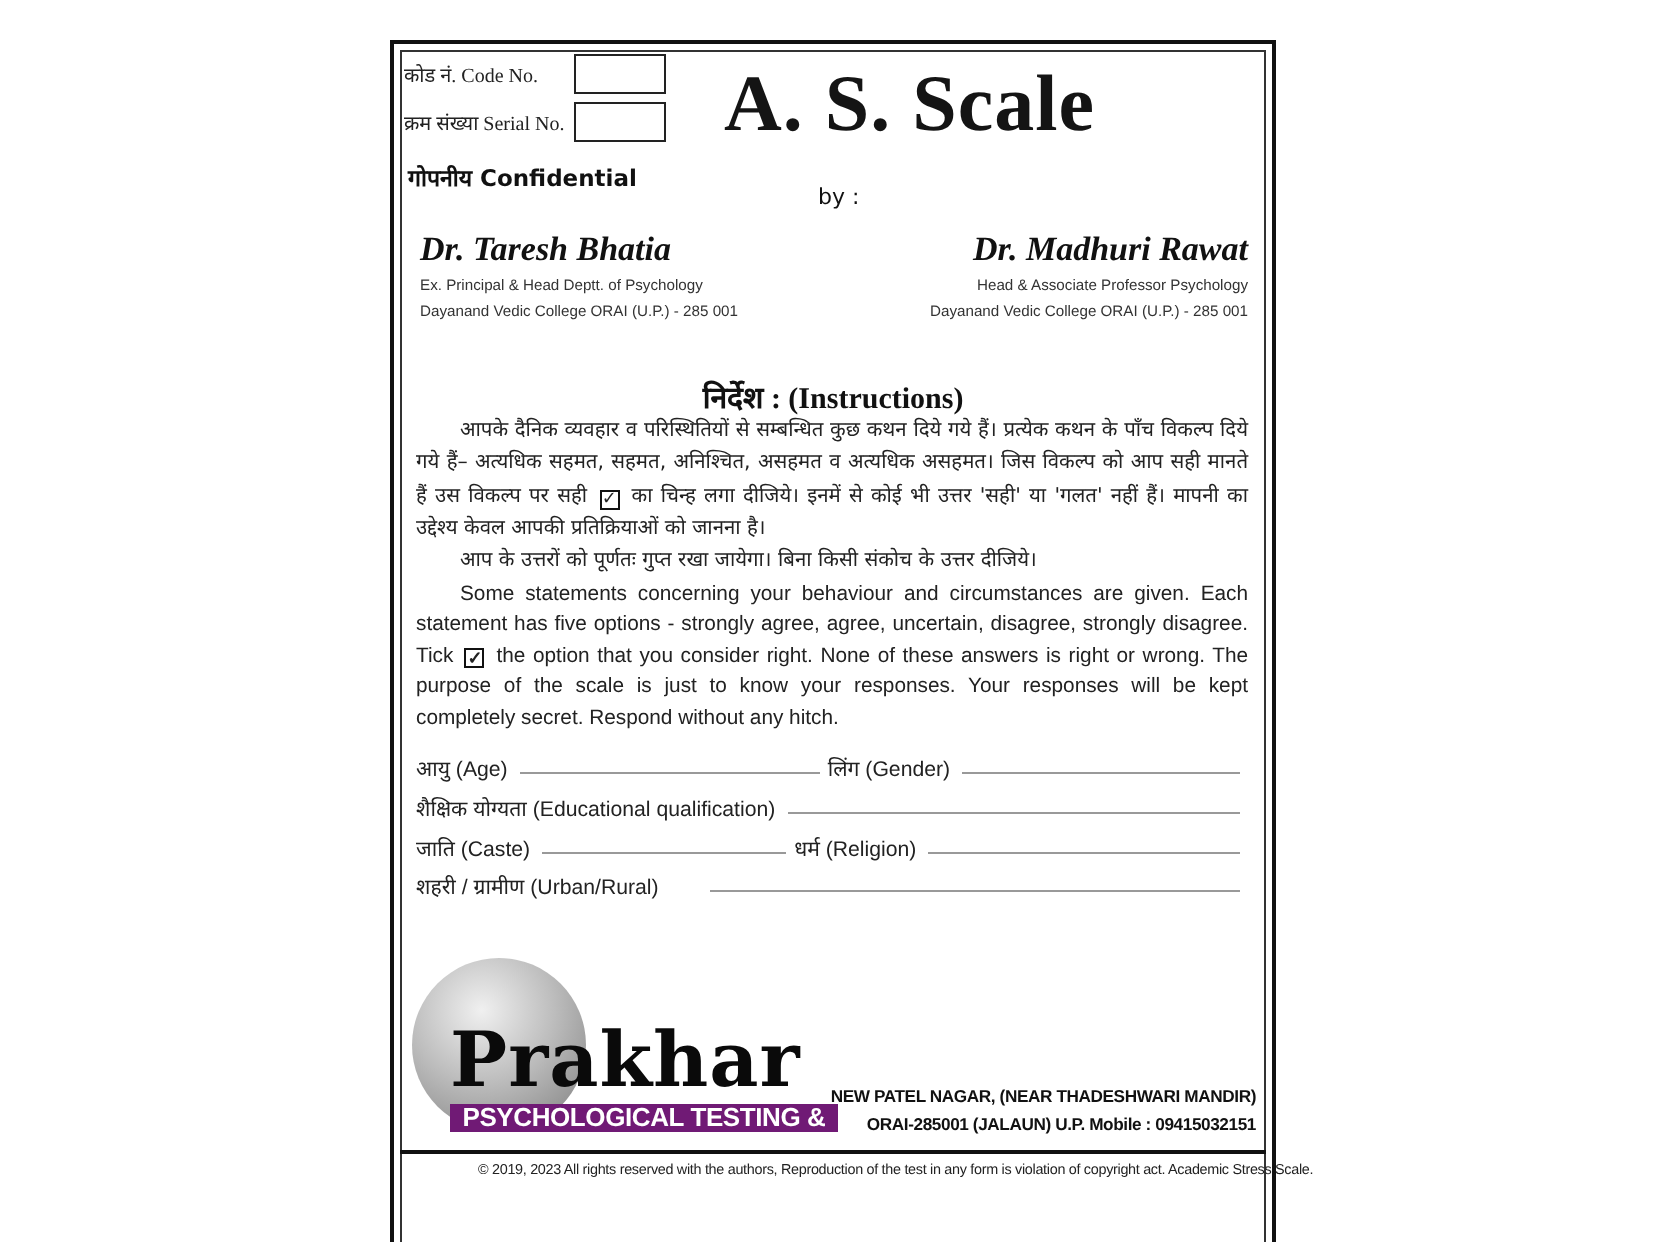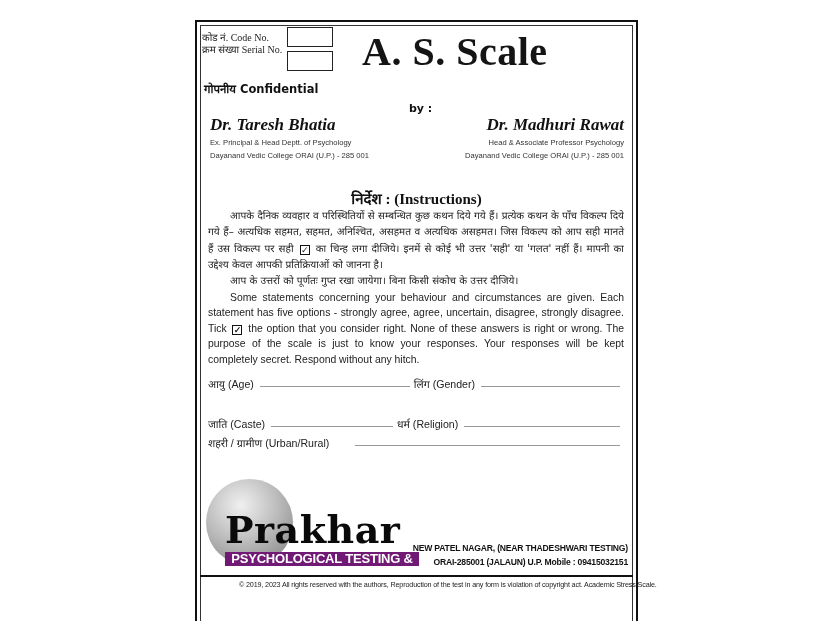--- a/index.html
+++ b/index.html
@@ -3,21 +3,21 @@
 <meta charset="utf-8">
 <style>
   html, body { margin:0; padding:0; background:#ffffff; }
   body { width:828px; height:621px; position:relative; overflow:hidden; font-family:"DejaVu Sans", sans-serif; color:#111; }
   .page { position:absolute; left:195px; top:20px; width:443px; height:620px; border:2px solid #111; box-sizing:border-box; background:#fff; }
   .inner { position:absolute; left:3px; top:3px; right:3px; bottom:3px; border:1px solid #333; }
   .codebox { position:absolute; left:5px; font-family:"Liberation Serif", serif; font-size:10px; color:#222; white-space:nowrap; }
   .box { position:absolute; width:46px; height:20px; border:1.3px solid #222; box-sizing:border-box; }
   .confidential { position:absolute; left:7px; top:59px; font-family:"DejaVu Sans", sans-serif; font-weight:bold; font-size:11.5px; color:#111; }
   .title { position:absolute; left:165px; top:6px; font-family:Liberation Serif, serif; font-weight:bold; font-size:40px; letter-spacing:0.5px; color:#141414; }
-  .by { position:absolute; left:212px; top:70px; font-weight:bold; font-size:11px;margin-top:10px; }
+  .by { position:absolute; left:212px; top:70px; font-weight:normal; font-size:11px; }
   .author { position:absolute; font-family:"Liberation Serif", serif; font-style:italic; font-weight:bold; font-size:17px; }
   .aline { position:absolute; font-family:"Liberation Sans", sans-serif; font-size:7.6px; color:#333; white-space:nowrap; }
   .right { text-align:right; }
   .instr-head { position:absolute; left:0; right:0; top:166px; text-align:center; font-family:"Liberation Serif", serif; font-weight:bold; font-size:15px; }
   .para { position:absolute; left:11px; width:416px; font-size:10.2px; line-height:16.3px; text-align:justify; color:#222; }
   .para.en { font-family:"Liberation Sans", sans-serif; font-size:10.4px; line-height:15.4px; }
   .indent { display:inline-block; width:22px; }
   .tick { display:inline-block; width:10px; height:10px; border:1.3px solid #111; box-sizing:border-box; font-size:9px; line-height:8px; text-align:center; font-weight:bold; vertical-align:-1px; margin:0 2px; }
   .field-row { position:absolute; left:11px; width:416px; font-family:"Liberation Sans", sans-serif; font-size:10.6px; color:#222; display:flex; align-items:flex-end; white-space:nowrap; }
   .line { flex:1; border-bottom:1px solid #999; margin:0 4px 4px 6px; height:1px; }
@@ -29,21 +29,21 @@
   .footer { position:absolute; left:7px; top:558px; font-family:"Liberation Sans", sans-serif; font-size:7.2px; color:#222; white-space:nowrap; letter-spacing:-0.15px;padding-left:35px; }
 </style>
 </head>
 <body>
 
 <div class="page">
   <div class="inner"></div>
 
   <div class="codebox" style="top:8px;">कोड नं. Code No.</div>
   <div class="box" style="left:90px; top:5px;"></div>
-  <div class="codebox" style="top:20px;">क्रम संख्या Serial No.</div>
+  <div class="codebox" style="top:32px;">क्रम संख्या Serial No.</div>
   <div class="box" style="left:90px; top:29px;"></div>
   <div class="confidential">गोपनीय Confidential</div>
 
   <div class="title">A. S. Scale</div>
   <div class="by">by :</div>
 
   <div class="author" style="left:13px; top:93px;">Dr. Taresh Bhatia</div>
   <div class="aline" style="left:13px; top:116px;">Ex. Principal &amp; Head Deptt. of Psychology</div>
   <div class="aline" style="left:13px; top:129px;">Dayanand Vedic College ORAI (U.P.) - 285 001</div>
 
@@ -65,32 +65,36 @@
     <span class="tick">✓</span>
     <span>the option that you consider right. None of these answers is right or wrong. The purpose of the scale is just to know your responses. Your responses will be kept completely secret. Respond without any hitch.</span>
   </div>
 
   <div class="field-row" style="top:355px;">
     <span>आयु (Age)</span>
     <span class="line" style="flex:0 0 150px;"></span>
     <span>लिंग (Gender)</span>
     <span class="line"></span>
   </div>
+  <div class="field-row" style="top:375px;">
+    <span>शैक्षिक योग्यता (Educational qualification)</span>
+    <span class="line"></span>
+  </div>
   <div class="field-row" style="top:395px;">
     <span>जाति (Caste)</span>
     <span class="line" style="flex:0 0 122px;"></span>
     <span>धर्म (Religion)</span>
     <span class="line"></span>
   </div>
   <div class="field-row" style="top:414px;gap:20px;">
     <span>शहरी / ग्रामीण (Urban/Rural)</span>
     <span class="line"></span>
   </div>
 
   <div class="logo-circle"></div>
   <div class="logo-text">Prakhar</div>
   <div class="logo-band">PSYCHOLOGICAL TESTING &amp; RESEARCH CENTRE</div>
-  <div class="address" style="top:521px;">NEW PATEL NAGAR, (NEAR THADESHWARI TESTING)</div>
+  <div class="address" style="top:521px;">NEW PATEL NAGAR, (NEAR THADESHWARI MANDIR)</div>
   <div class="address" style="top:535px;">ORAI-285001 (JALAUN) U.P.   Mobile : 09415032151</div>
 
   <div class="footer-rule"></div>
   <div class="footer">©  2019, 2023  All rights reserved with the authors, Reproduction of  the test in any form is violation of copyright act.  Academic Stress Scale.</div>
 </div>
 
 </body></html>

